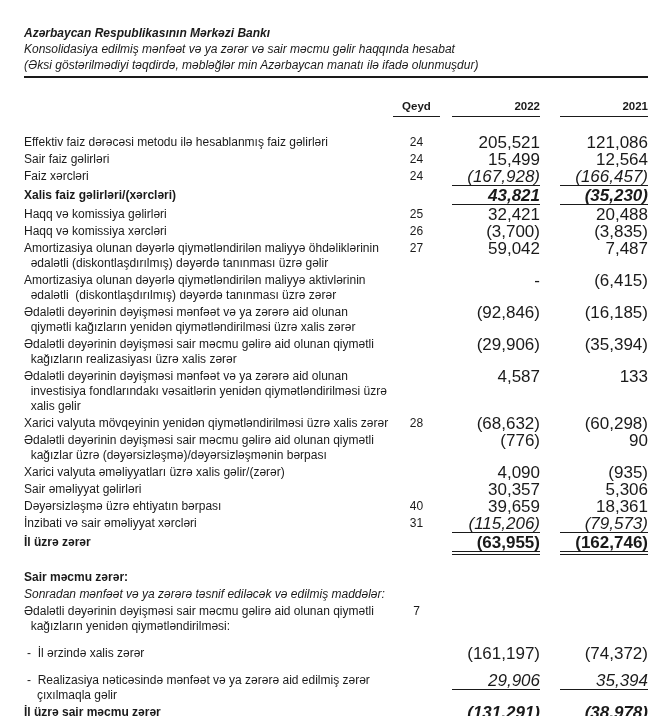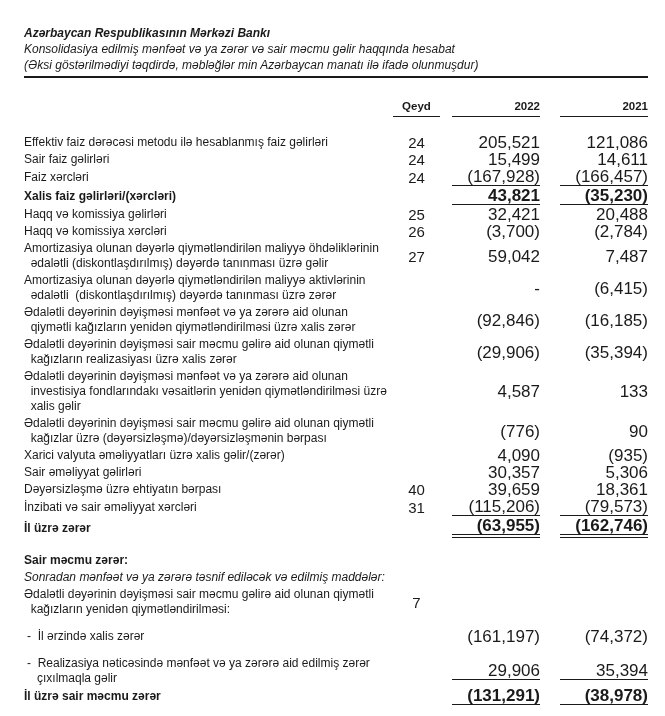--- a/index.html
+++ b/index.html
@@ -27,56 +27,56 @@
   }
   .title-line {
     font-size: 12px;
     line-height: 16px;
     font-style: italic;
   }
   .title-line.bold { font-weight: bold; }
   
   .thead-row, .row {
     display: flex;
-    align-items: center;
+    align-items: flex-start;
   }
   .thead-row { margin-top: 21px; }
   .cl {
     flex: 1 1 auto;
     min-width: 0;
     font-size: 12px;
     line-height: 15px;
     white-space: pre;
     overflow: visible;
   }
   .cq {
     flex: 0 0 47px;
     text-align: center;
-    font-size: 15px;
+    font-size: 12px;
     line-height: 15px;
   }
   .cv {
     flex: 0 0 88px;
     text-align: right;
     font-size: 17px;
     line-height: 15px;
   }
   .cv.c22 { margin-left: 12px; }
   .cv.c21 { margin-left: 20px; }
   .thead-row .cq, .thead-row .cv {
     font-weight: bold;
     font-size: 11.5px;
     padding-bottom: 2px;
     border-bottom: 1.5px solid #1a1a1a;
   }
   .tbody { margin-top: 18px; }
   .row { margin-bottom: 2px; }
   .row.b .cl, .row.b .cv { font-weight: bold; }
   .row.it .cl { font-style: italic; }
-  .cv.r1 { border-bottom: 1px solid #1a1a1a; padding-bottom: 1px; }
+  .cv.r1 { border-bottom: 1px solid #1a1a1a; padding-bottom: 1px; font-style: italic; }
   .cv.r2 { border-bottom: 4px double #1a1a1a; padding-bottom: 1px; }
   .row.mt7 { margin-top: 15px; }
   .row.mt4 { margin-top: 12px; }
   .row.dash .cl { padding-left: 3px; }
 </style>
 </head>
 <body>
 
 <div class="page">
 
@@ -99,21 +99,21 @@
       <div class="cl">Effektiv faiz dərəcəsi metodu ilə hesablanmış faiz gəlirləri</div>
       <div class="cq">24</div>
       <div class="cv c22">205,521</div>
       <div class="cv c21">121,086</div>
     </div>
 
     <div class="row">
       <div class="cl">Sair faiz gəlirləri</div>
       <div class="cq">24</div>
       <div class="cv c22">15,499</div>
-      <div class="cv c21">14,611</div>
+      <div class="cv c21">12,564</div>
     </div>
 
     <div class="row">
       <div class="cl">Faiz xərcləri</div>
       <div class="cq">24</div>
       <div class="cv c22 r1">(167,928)</div>
       <div class="cv c21 r1">(166,457)</div>
     </div>
 
     <div class="row b">
@@ -127,21 +127,21 @@
       <div class="cl">Haqq və komissiya gəlirləri</div>
       <div class="cq">25</div>
       <div class="cv c22">32,421</div>
       <div class="cv c21">20,488</div>
     </div>
 
     <div class="row">
       <div class="cl">Haqq və komissiya xərcləri</div>
       <div class="cq">26</div>
       <div class="cv c22">(3,700)</div>
-      <div class="cv c21">(2,784)</div>
+      <div class="cv c21">(3,835)</div>
     </div>
 
     <div class="row">
       <div class="cl">Amortizasiya olunan dəyərlə qiymətləndirilən maliyyə öhdəliklərinin
   ədalətli (diskontlaşdırılmış) dəyərdə tanınması üzrə gəlir</div>
       <div class="cq">27</div>
       <div class="cv c22">59,042</div>
       <div class="cv c21">7,487</div>
     </div>
 
@@ -172,20 +172,26 @@
 
     <div class="row">
       <div class="cl">Ədalətli dəyərinin dəyişməsi mənfəət və ya zərərə aid olunan
   investisiya fondlarındakı vəsaitlərin yenidən qiymətləndirilməsi üzrə
   xalis gəlir</div>
       <div class="cq"></div>
       <div class="cv c22">4,587</div>
       <div class="cv c21">133</div>
     </div>
 
+    <div class="row">
+      <div class="cl">Xarici valyuta mövqeyinin yenidən qiymətləndirilməsi üzrə xalis zərər</div>
+      <div class="cq">28</div>
+      <div class="cv c22">(68,632)</div>
+      <div class="cv c21">(60,298)</div>
+    </div>
 
     <div class="row">
       <div class="cl">Ədalətli dəyərinin dəyişməsi sair məcmu gəlirə aid olunan qiymətli
   kağızlar üzrə (dəyərsizləşmə)/dəyərsizləşmənin bərpası</div>
       <div class="cq"></div>
       <div class="cv c22">(776)</div>
       <div class="cv c21">90</div>
     </div>
 
     <div class="row">

